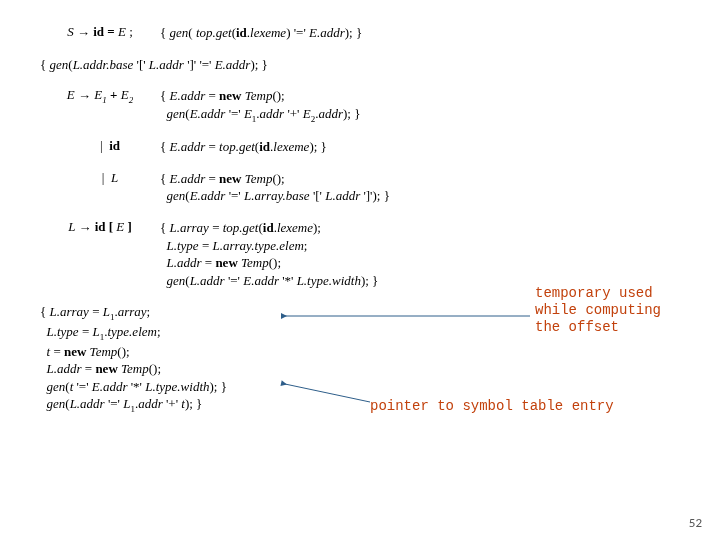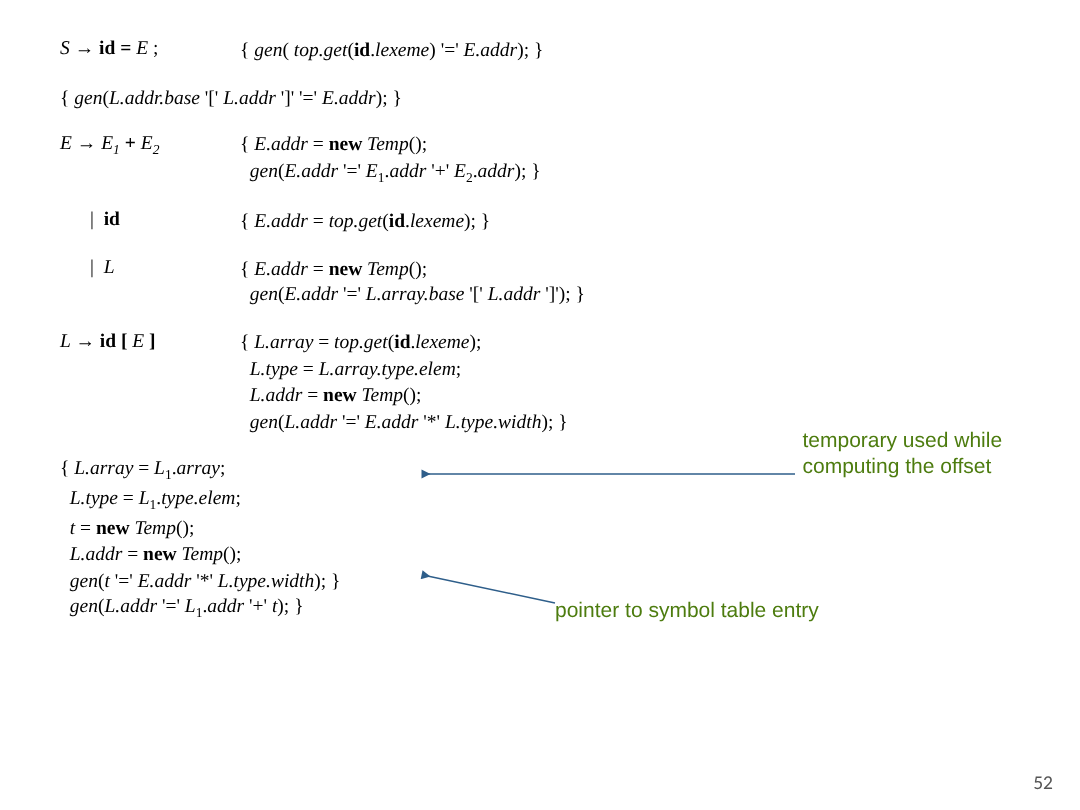--- a/index.html
+++ b/index.html
@@ -26,39 +26,39 @@
     width: 640px;
   }
   .prod-row {
     display: flex;
     align-items: flex-start;
     margin-bottom: 14px;
   }
   .lhs {
     width: 120px;
     flex: 0 0 120px;
-    text-align: left;
+    text-align: center;
     font-style: italic;
   }
   .rhs {
     flex: 1;
   }
   .it { font-style: italic; }
   .bf { font-weight: bold; font-style: normal; }
   .rom { font-style: normal; }
   .sem { display: block; line-height: 1.35; }
   .sem .line { display: block; }
   .sub { font-size: 9px; vertical-align: sub; }
 
   .annotation {
     position: absolute;
-    font-family: Liberation Sans, sans-serif;
+    font-family: Liberation Mono, monospace;
     font-size: 14px;
     font-style: normal;
-    color: #4d7c0f;
+    color: #c2410c;
     line-height: 1.2;
   }
   .ann1 { left: 535px; top: 285px; width: 150px; }
   .ann2 { left: 370px; top: 398px; width: 260px; }
 
   .pagenum {
     position: absolute;
     right: 18px;
     bottom: 10px;
     font-family: Calibri, Arial, sans-serif;

